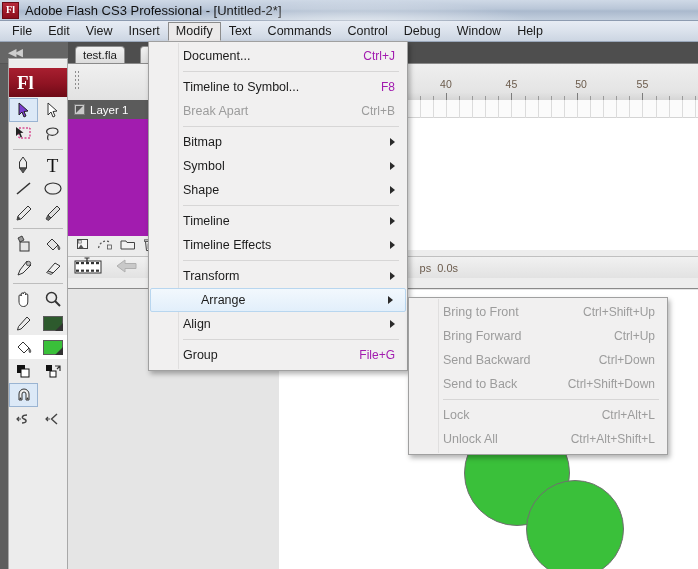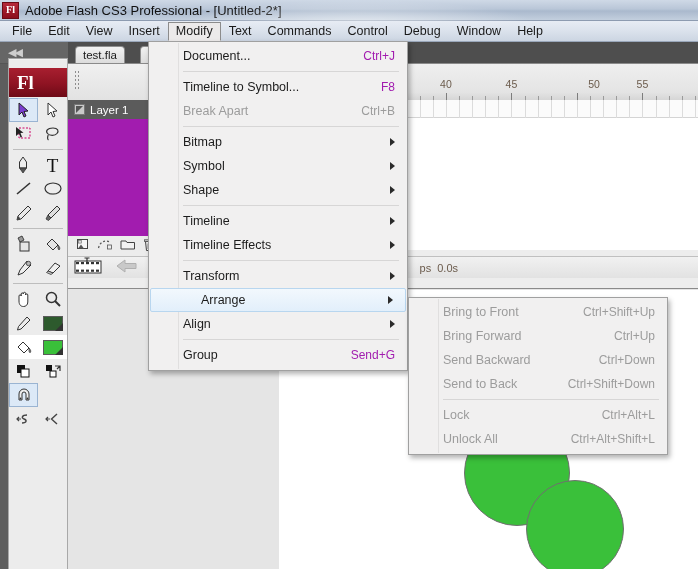--- a/index.html
+++ b/index.html
@@ -520,21 +520,21 @@
         <div class="tl-tick major" style="left: 441.4px;"></div>
         <div class="tl-tick" style="left: 454.5px;"></div>
         <div class="tl-tick" style="left: 467.6px;"></div>
         <div class="tl-tick" style="left: 480.7px;"></div>
         <div class="tl-tick" style="left: 493.8px;"></div>
         <div class="tl-num" style="left: 48.4px;">25</div>
         <div class="tl-num" style="left: 113.9px;">30</div>
         <div class="tl-num" style="left: 179.4px;">35</div>
         <div class="tl-num" style="left: 244.9px;">40</div>
         <div class="tl-num" style="left: 310.4px;">45</div>
-        <div class="tl-num" style="left: 373px; padding-left: 40px;">50</div>
+        <div class="tl-num" style="left: 360px; padding-left: 40px;">50</div>
         <div class="tl-num" style="left: 441.4px;">55</div>
       </div>
     <div class="tl-layerlist">
       <div class="layer-row">
         <span class="layer-icon"></span>
         <span>Layer 1</span>
       </div>
     </div>
     <div class="tl-frames">
       <div class="strip"></div>
@@ -713,21 +713,21 @@
         <span class="label">Arrange</span>
         <span class="arrow"></span>
       </div>
       <div class="mrow">
         <span class="label">Align</span>
         <span class="arrow"></span>
       </div>
       <div class="msep"></div>
       <div class="mrow">
         <span class="label">Group</span>
-        <span class="accel">Send+G</span>
+        <span class="accel">File+G</span>
       </div>
     </div>
 
   <div class="submenu" id="submenu">
     <div class="gutter"></div>
   <div class="mrow disabled">
         <span class="label">Bring to Front</span>
         <span class="accel">Ctrl+Shift+Up</span>
       </div>
       <div class="mrow disabled">

